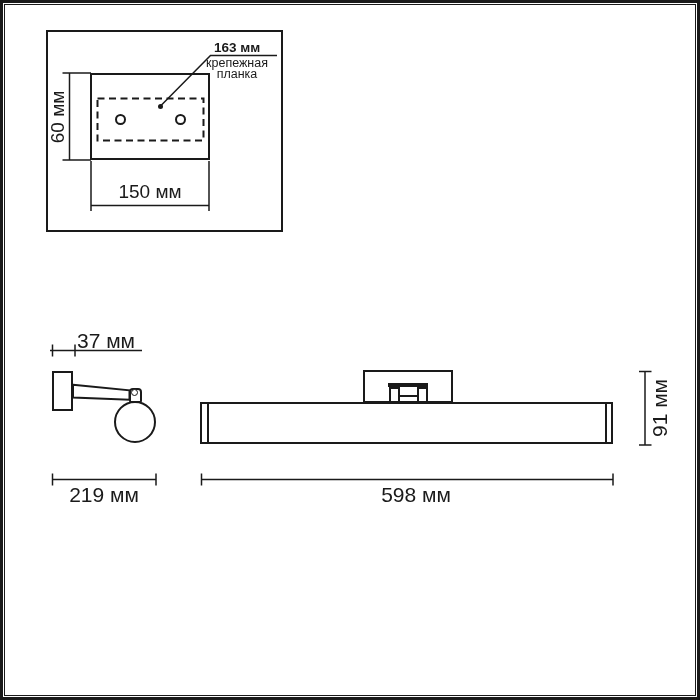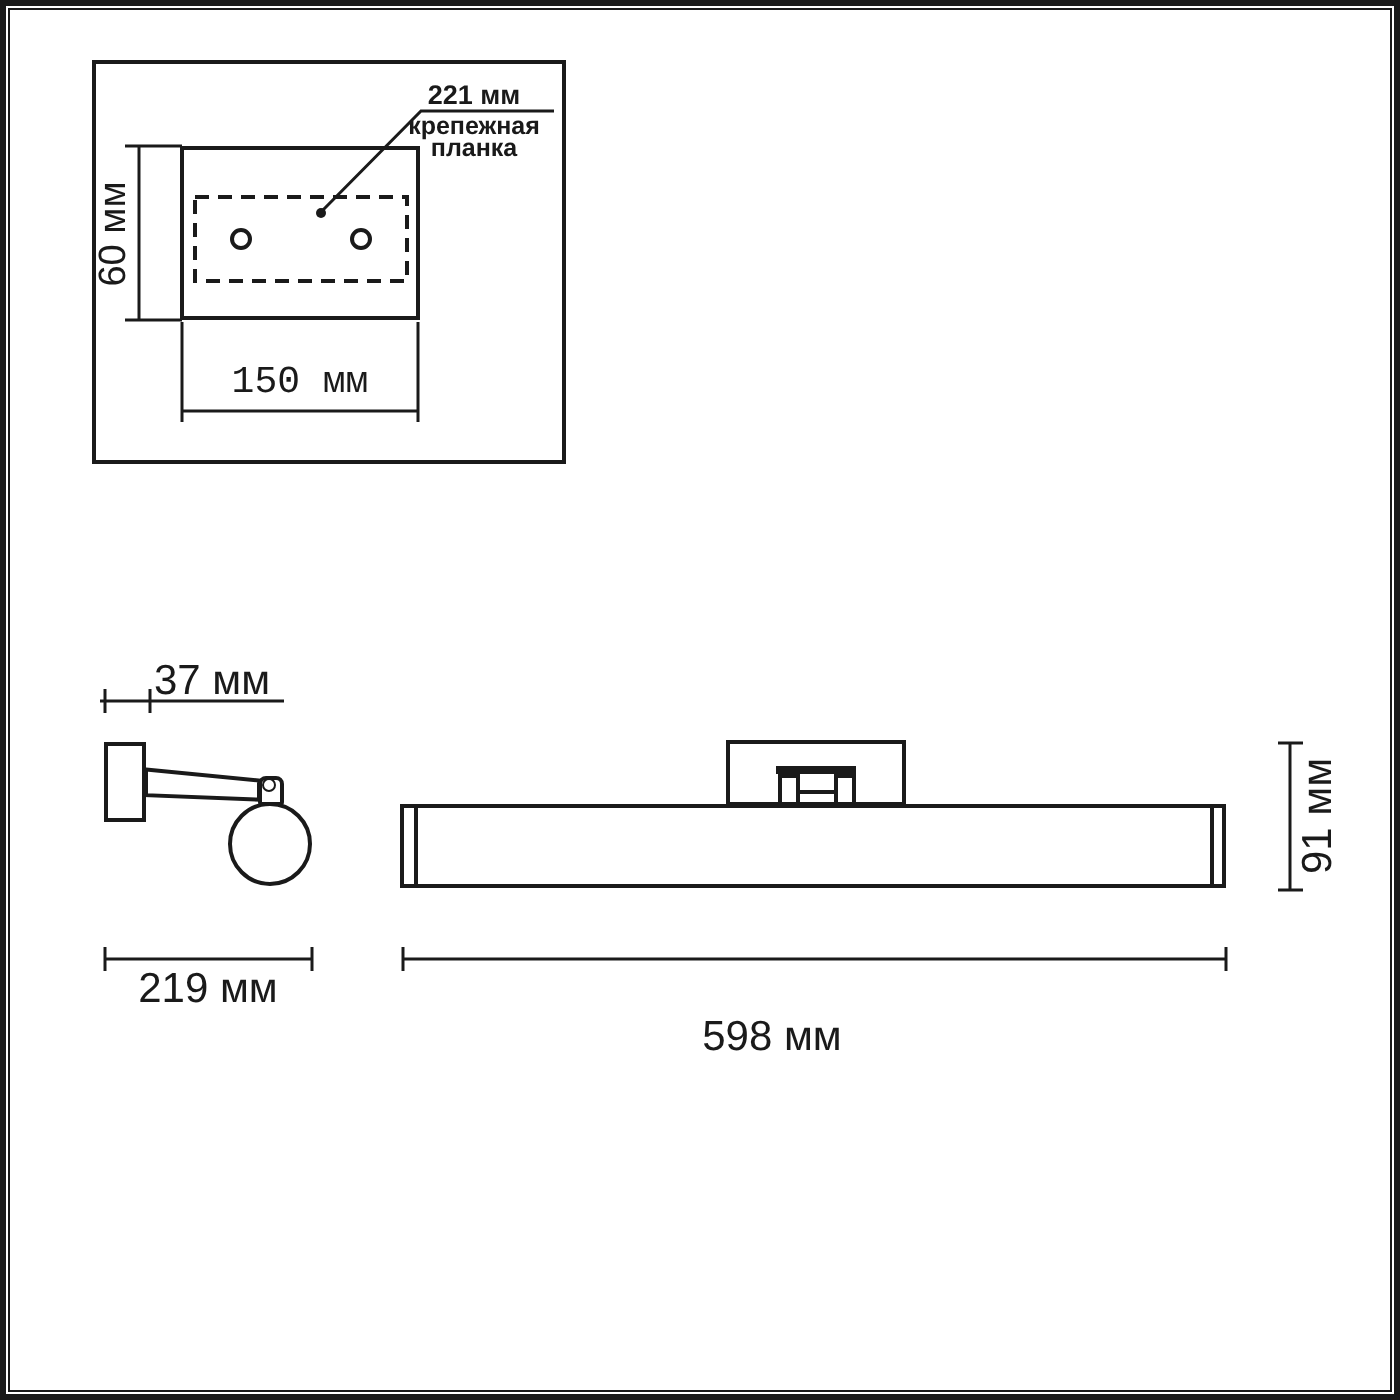--- a/index.html
+++ b/index.html
@@ -17,21 +17,21 @@
   .frame-outer { left:0; top:0; width:700px; height:700px; border:3px solid var(--line); }
   .frame-inner { left:4px; top:4px; width:692px; height:692px; border:1px solid var(--line); }
   svg.overlay { left:0; top:0; z-index:3; color:var(--line); }
   .z2 { z-index:2; } .z4 { z-index:4; }
   .txt { position:absolute; white-space:nowrap; z-index:6; color:var(--line); }
   .htext { transform:translateX(-50%); }
   .vtext { transform:translate(-50%,-50%) rotate(-90deg); }
   .dim-lg { font-size:21px; line-height:1; font-weight:normal; }
   .dim-md { font-size:19px; line-height:1; font-weight:normal; }
   .lbl-sm { font-size:13.5px; line-height:1; font-weight:bold; }
-  .lbl-xs { font-size:12.5px; line-height:11px; font-weight:bold; text-align:center; }
+  .lbl-xs { font-size:12.5px; line-height:11px; font-weight:normal; text-align:center; }
   .circle { border-radius:50%; }
 </style>
 </head>
 <body>
 
 <div class="canvas">
 
   <div class="abs frame-outer"></div>
   <div class="abs frame-inner"></div>
 
@@ -93,27 +93,27 @@
       <line x1="613" y1="473.5" x2="613" y2="485.5"></line>
     </g>
 
     <g stroke="currentColor" stroke-width="1.5">
       <line x1="645" y1="371.5" x2="645" y2="445"></line>
       <line x1="639" y1="371.5" x2="651.5" y2="371.5"></line>
       <line x1="639" y1="445" x2="651.5" y2="445"></line>
     </g>
   </svg>
 
-  <div class="txt htext lbl-sm" style="left:237px; top:41px;">221 мм</div>
+  <div class="txt htext lbl-sm" style="left:237px; top:41px;">163 мм</div>
   <div class="txt lbl-xs" style="left:237px; top:58px; transform:translateX(-50%);">
     <div>крепежная</div>
     <div>планка</div>
   </div>
   <div class="txt vtext dim-md" style="left:57px; top:116.5px;">60 мм</div>
-  <div class="txt htext dim-md" style="left:150px; top:182px;font-family:Liberation Mono, monospace;">150 мм</div>
+  <div class="txt htext dim-md" style="left:150px; top:182px;">150 мм</div>
 
   <div class="txt htext dim-lg" style="left:106px; top:330px;text-align:right;">37 мм</div>
   <div class="txt htext dim-lg" style="left:104px; top:484px;">219 мм</div>
 
-  <div class="txt htext dim-lg" style="left:386px; top:484px;margin-top:24px;">598 мм</div>
+  <div class="txt htext dim-lg" style="left:416px; top:484px;">598 мм</div>
   <div class="txt vtext dim-lg" style="left:659px; top:408px;">91 мм</div>
 
 </div>
 
 </body></html>

